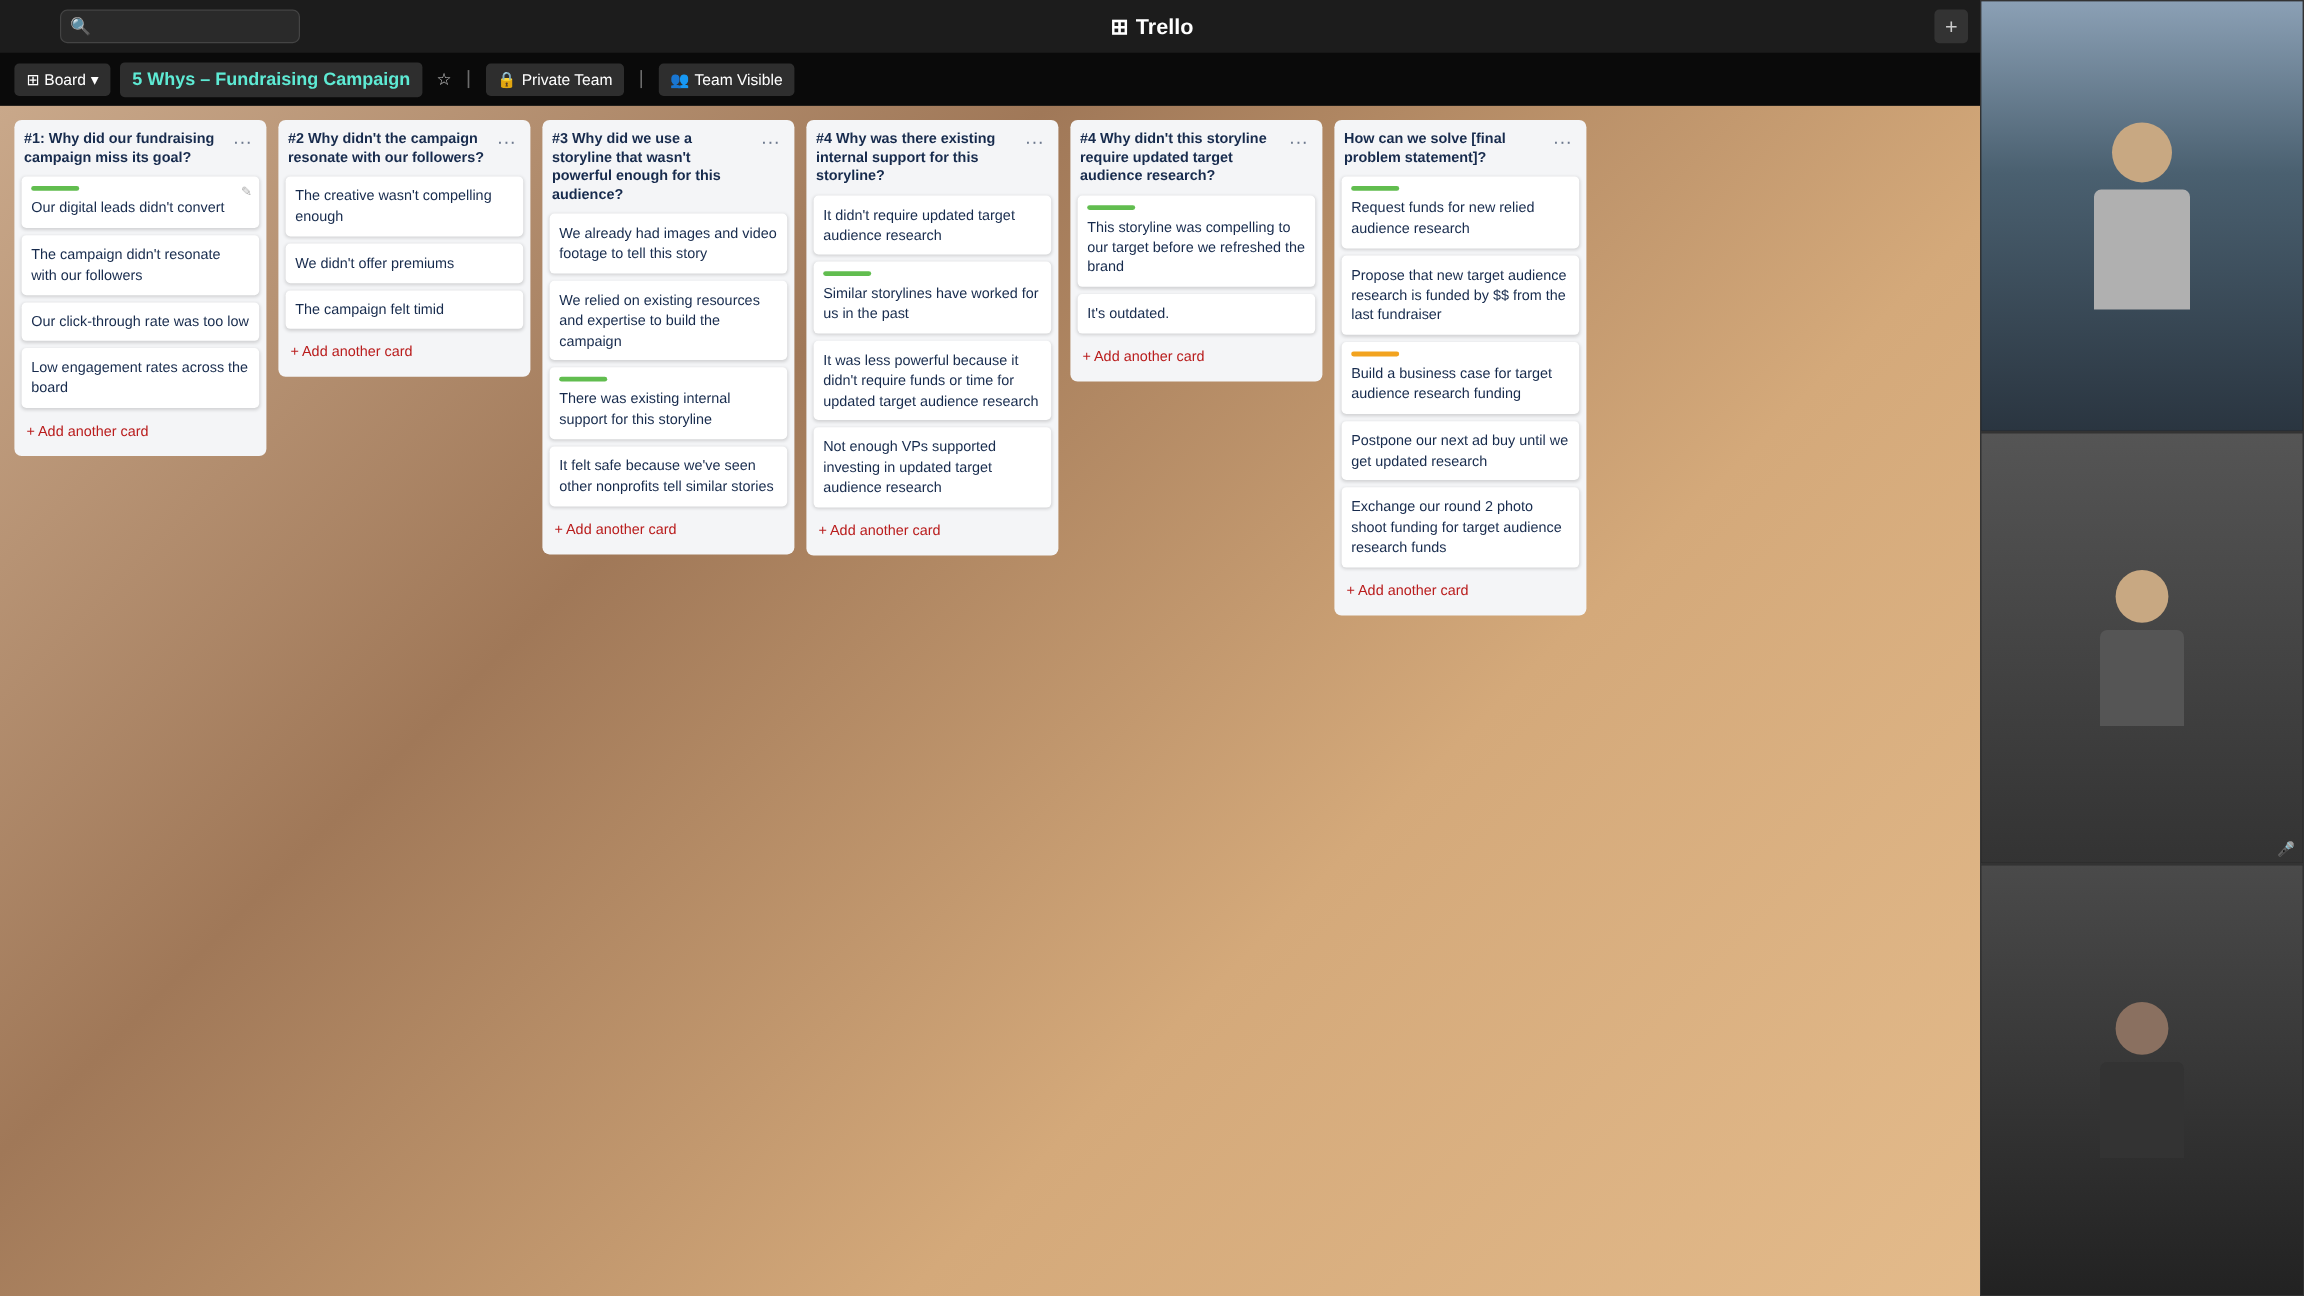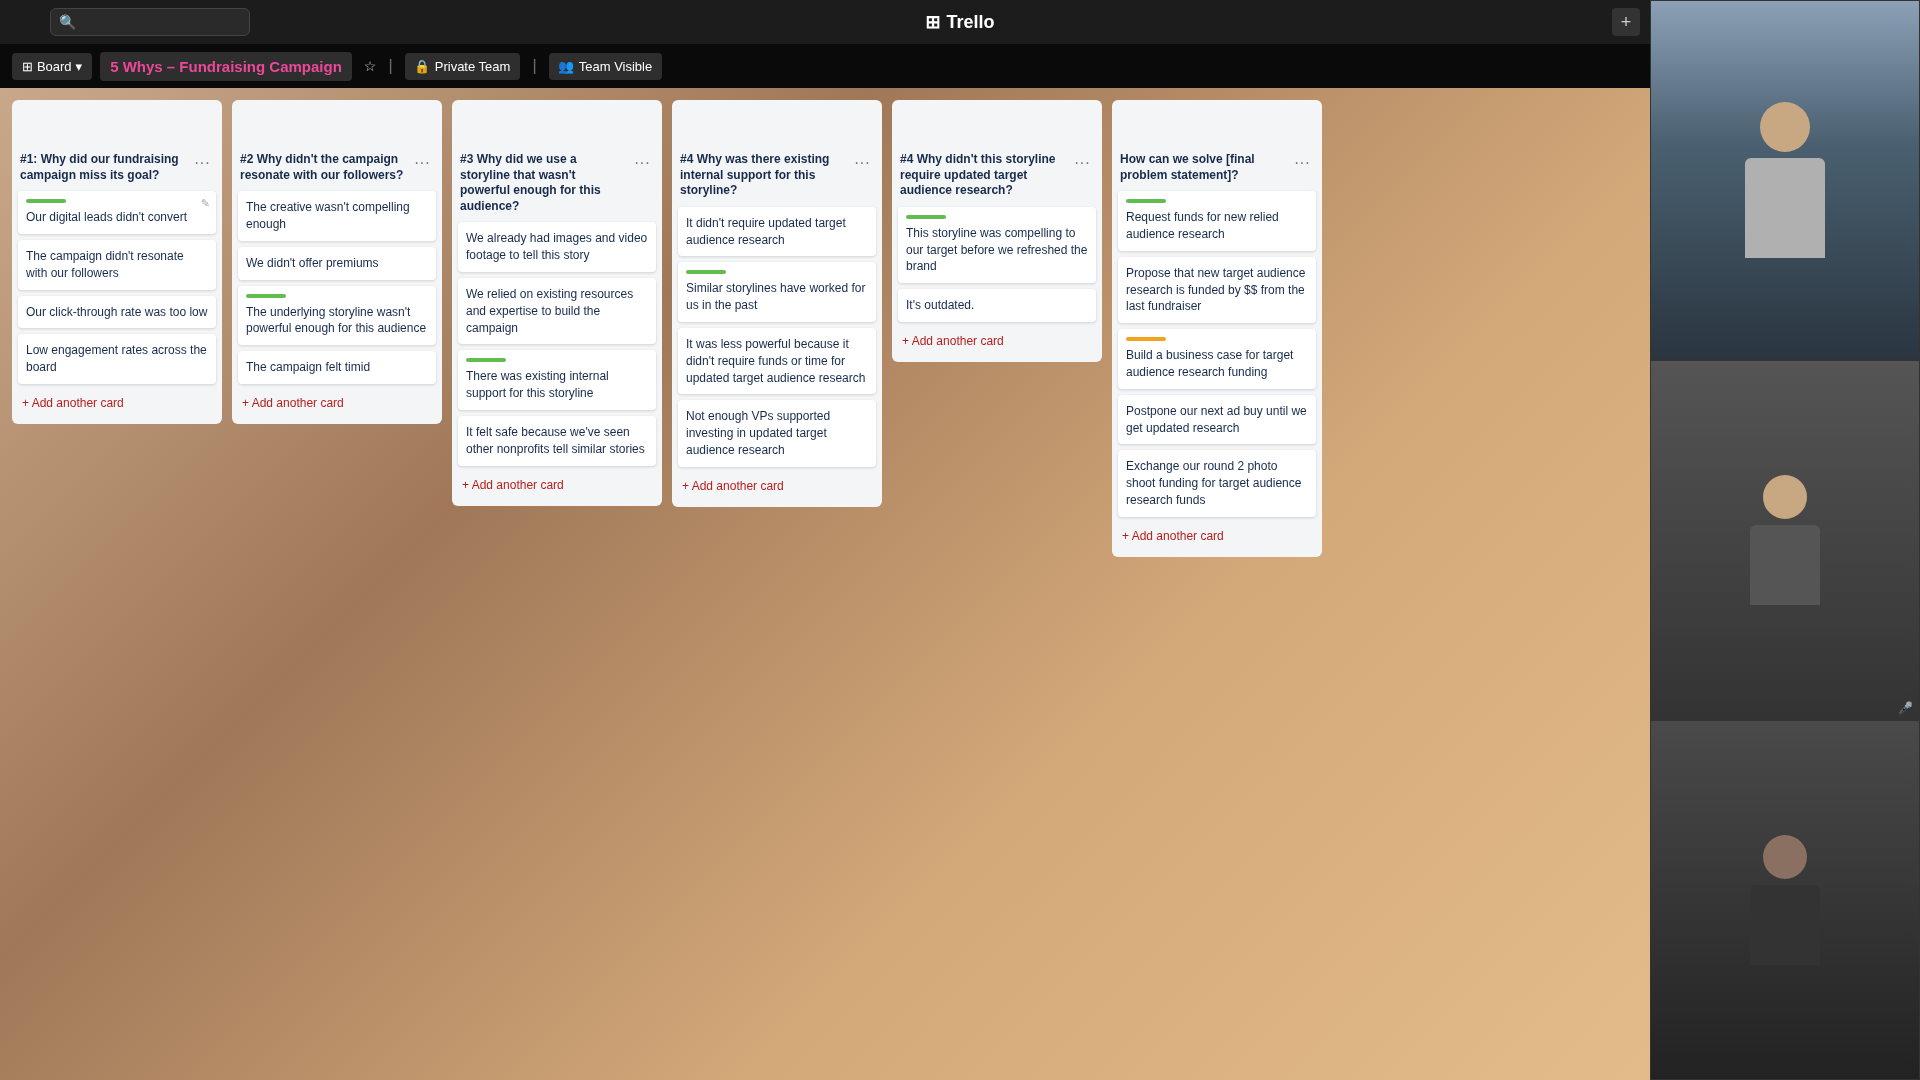--- a/index.html
+++ b/index.html
@@ -72,21 +72,21 @@
       border-radius: 4px;
       cursor: pointer;
       display: flex;
       align-items: center;
       gap: 4px;
       background: rgba(255,255,255,0.15);
     }
     .board-title {
       font-size: 15px;
       font-weight: 700;
-      color: #ec4899;
+      color: #5eead4;
       padding: 6px 10px;
       background: rgba(255,255,255,0.15);
       border-radius: 4px;
     }
     .star-icon { color: #ccc; font-size: 14px; margin-left: 4px; }
     .nav-divider { color: rgba(255,255,255,0.4); margin: 0 4px; }
     .nav-spacer { flex: 1; }
     .avatar-group { display: flex; margin-right: 8px; }
     .avatar {
       width: 28px; height: 28px; border-radius: 50%;
@@ -145,21 +145,20 @@
       overflow-y: auto;
       position: relative;
       z-index: 1;
       flex-shrink: 0;
     }
     .column-header {
       display: flex;
       align-items: flex-start;
       margin-bottom: 8px;
       padding: 0 2px;
-      margin-top: 44px;
     }
     .column-title {
       font-size: 12px;
       font-weight: 700;
       color: #172b4d;
       line-height: 1.3;
       flex: 1;
       padding-right: 6px;
     }
     .col-menu { color: #6b778c; font-size: 16px; cursor: pointer; padding: 2px 4px; flex-shrink: 0; }
@@ -349,24 +348,20 @@
         <div class="column-title">#2 Why didn't the campaign resonate with our followers?</div>
         <div class="col-menu">···</div>
       </div>
       <div class="card">
         <div class="card-text">The creative wasn't compelling enough</div>
       </div>
       <div class="card">
         <div class="card-text">We didn't offer premiums</div>
       </div>
       <div class="card">
-        <div class="card-label"></div>
-        <div class="card-text">The underlying storyline wasn't powerful enough for this audience</div>
-      </div>
-      <div class="card">
         <div class="card-text">The campaign felt timid</div>
       </div>
       <div class="add-card-btn">+ Add another card</div>
     </div>
     <div class="column">
       <div class="column-header">
         <div class="column-title">#3 Why did we use a storyline that wasn't powerful enough for this audience?</div>
         <div class="col-menu">···</div>
       </div>
       <div class="card">

